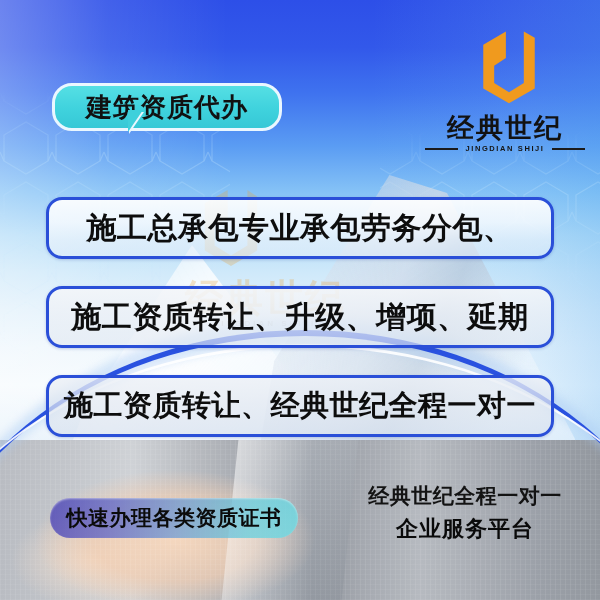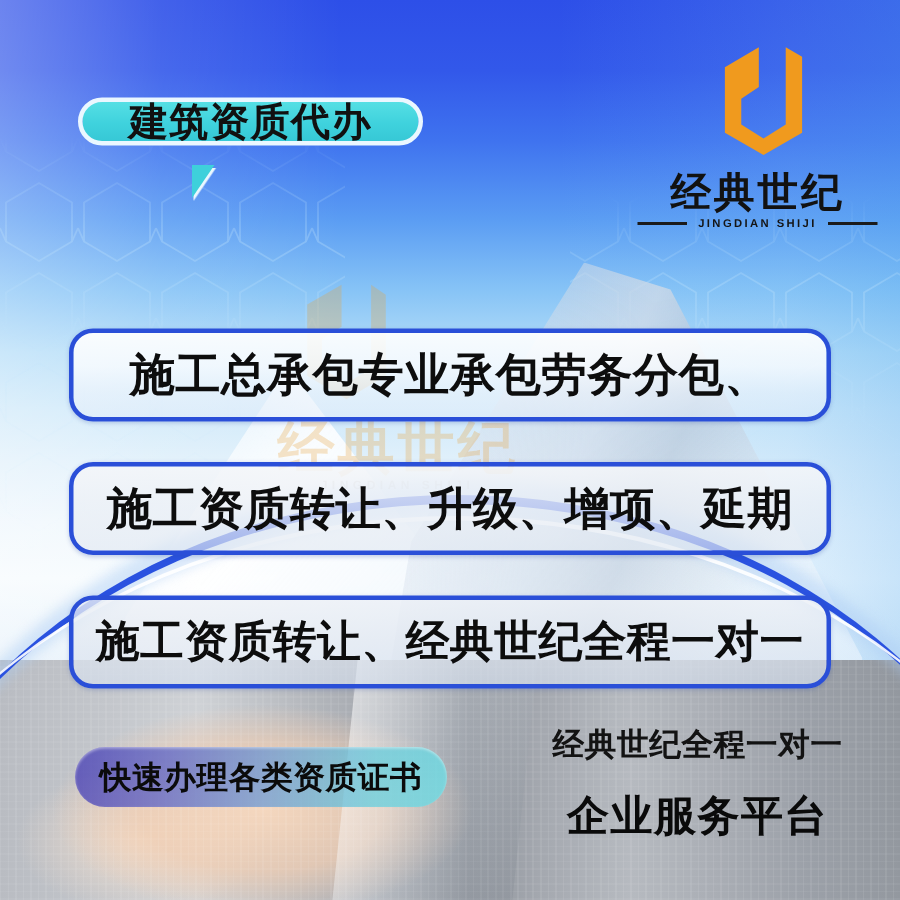--- a/index.html
+++ b/index.html
@@ -114,22 +114,22 @@
   }
   .arc-glow{
     position:absolute;left:-100px;top:318px;width:810px;height:330px;
     border-top:26px solid rgba(170,205,245,.45);
     border-radius:50% 50% 0 0 / 100% 100% 0 0;
     filter:blur(4px);
   }
 
   
   .bubble{
-    position:absolute;left:52px;top:65px;
-    width:230px;height:32px;
+    position:absolute;left:52px;top:83px;
+    width:230px;height:48px;
     background:linear-gradient(to bottom,#55dfe4 0%,#3fd2dd 55%,#36c8d6 100%);
     border:3px solid #eaf7ff;
     border-radius:20px;
     box-sizing:border-box;
     display:flex;align-items:center;justify-content:center;
   }
   .bubble-text{
     font-size:26px;font-weight:700;color:#111;letter-spacing:1px;
     font-family:"DejaVu Sans","Liberation Sans",sans-serif;
     white-space:nowrap;
@@ -170,21 +170,20 @@
     border-radius:16px;
     box-sizing:border-box;
     display:flex;align-items:center;justify-content:center;
     overflow:hidden;
     box-shadow:0 1px 3px rgba(40,70,160,.25);
     background:linear-gradient(to bottom,
        rgba(255,255,255,.92) 0%,
        rgba(252,253,255,.80) 40%,
        rgba(240,245,252,.62) 72%,
        rgba(228,238,250,.55) 100%);
-    margin-top:22px;
   }
   .bar-2{
     background:linear-gradient(to bottom,
        rgba(244,246,249,.88) 0%,
        rgba(236,240,246,.78) 45%,
        rgba(226,233,242,.66) 100%);
   }
   .bar-3{
     background:linear-gradient(to bottom,
        rgba(236,240,246,.80) 0%,
@@ -218,22 +217,22 @@
     font-family:"DejaVu Sans","Liberation Sans",sans-serif;
     white-space:nowrap;
   }
   .tagline{position:absolute;left:345px;top:482px;width:240px;text-align:center;}
   .tagline-top{
     font-size:21px;font-weight:700;color:#131313;letter-spacing:.5px;
     font-family:"DejaVu Sans","Liberation Sans",sans-serif;
     white-space:nowrap;
   }
   .tagline-main{
-    margin-top:15px;
-    font-size:28px;font-weight:700;color:#0a0a0a;letter-spacing:1px;
+    margin-top:4px;
+    font-size:22px;font-weight:700;color:#0a0a0a;letter-spacing:1px;
     font-family:"DejaVu Sans","Liberation Sans",sans-serif;
     white-space:nowrap;
   }
 </style>
 </head>
 <body>
 
 <div class="poster">
 
   <div class="bg-sky"></div>

